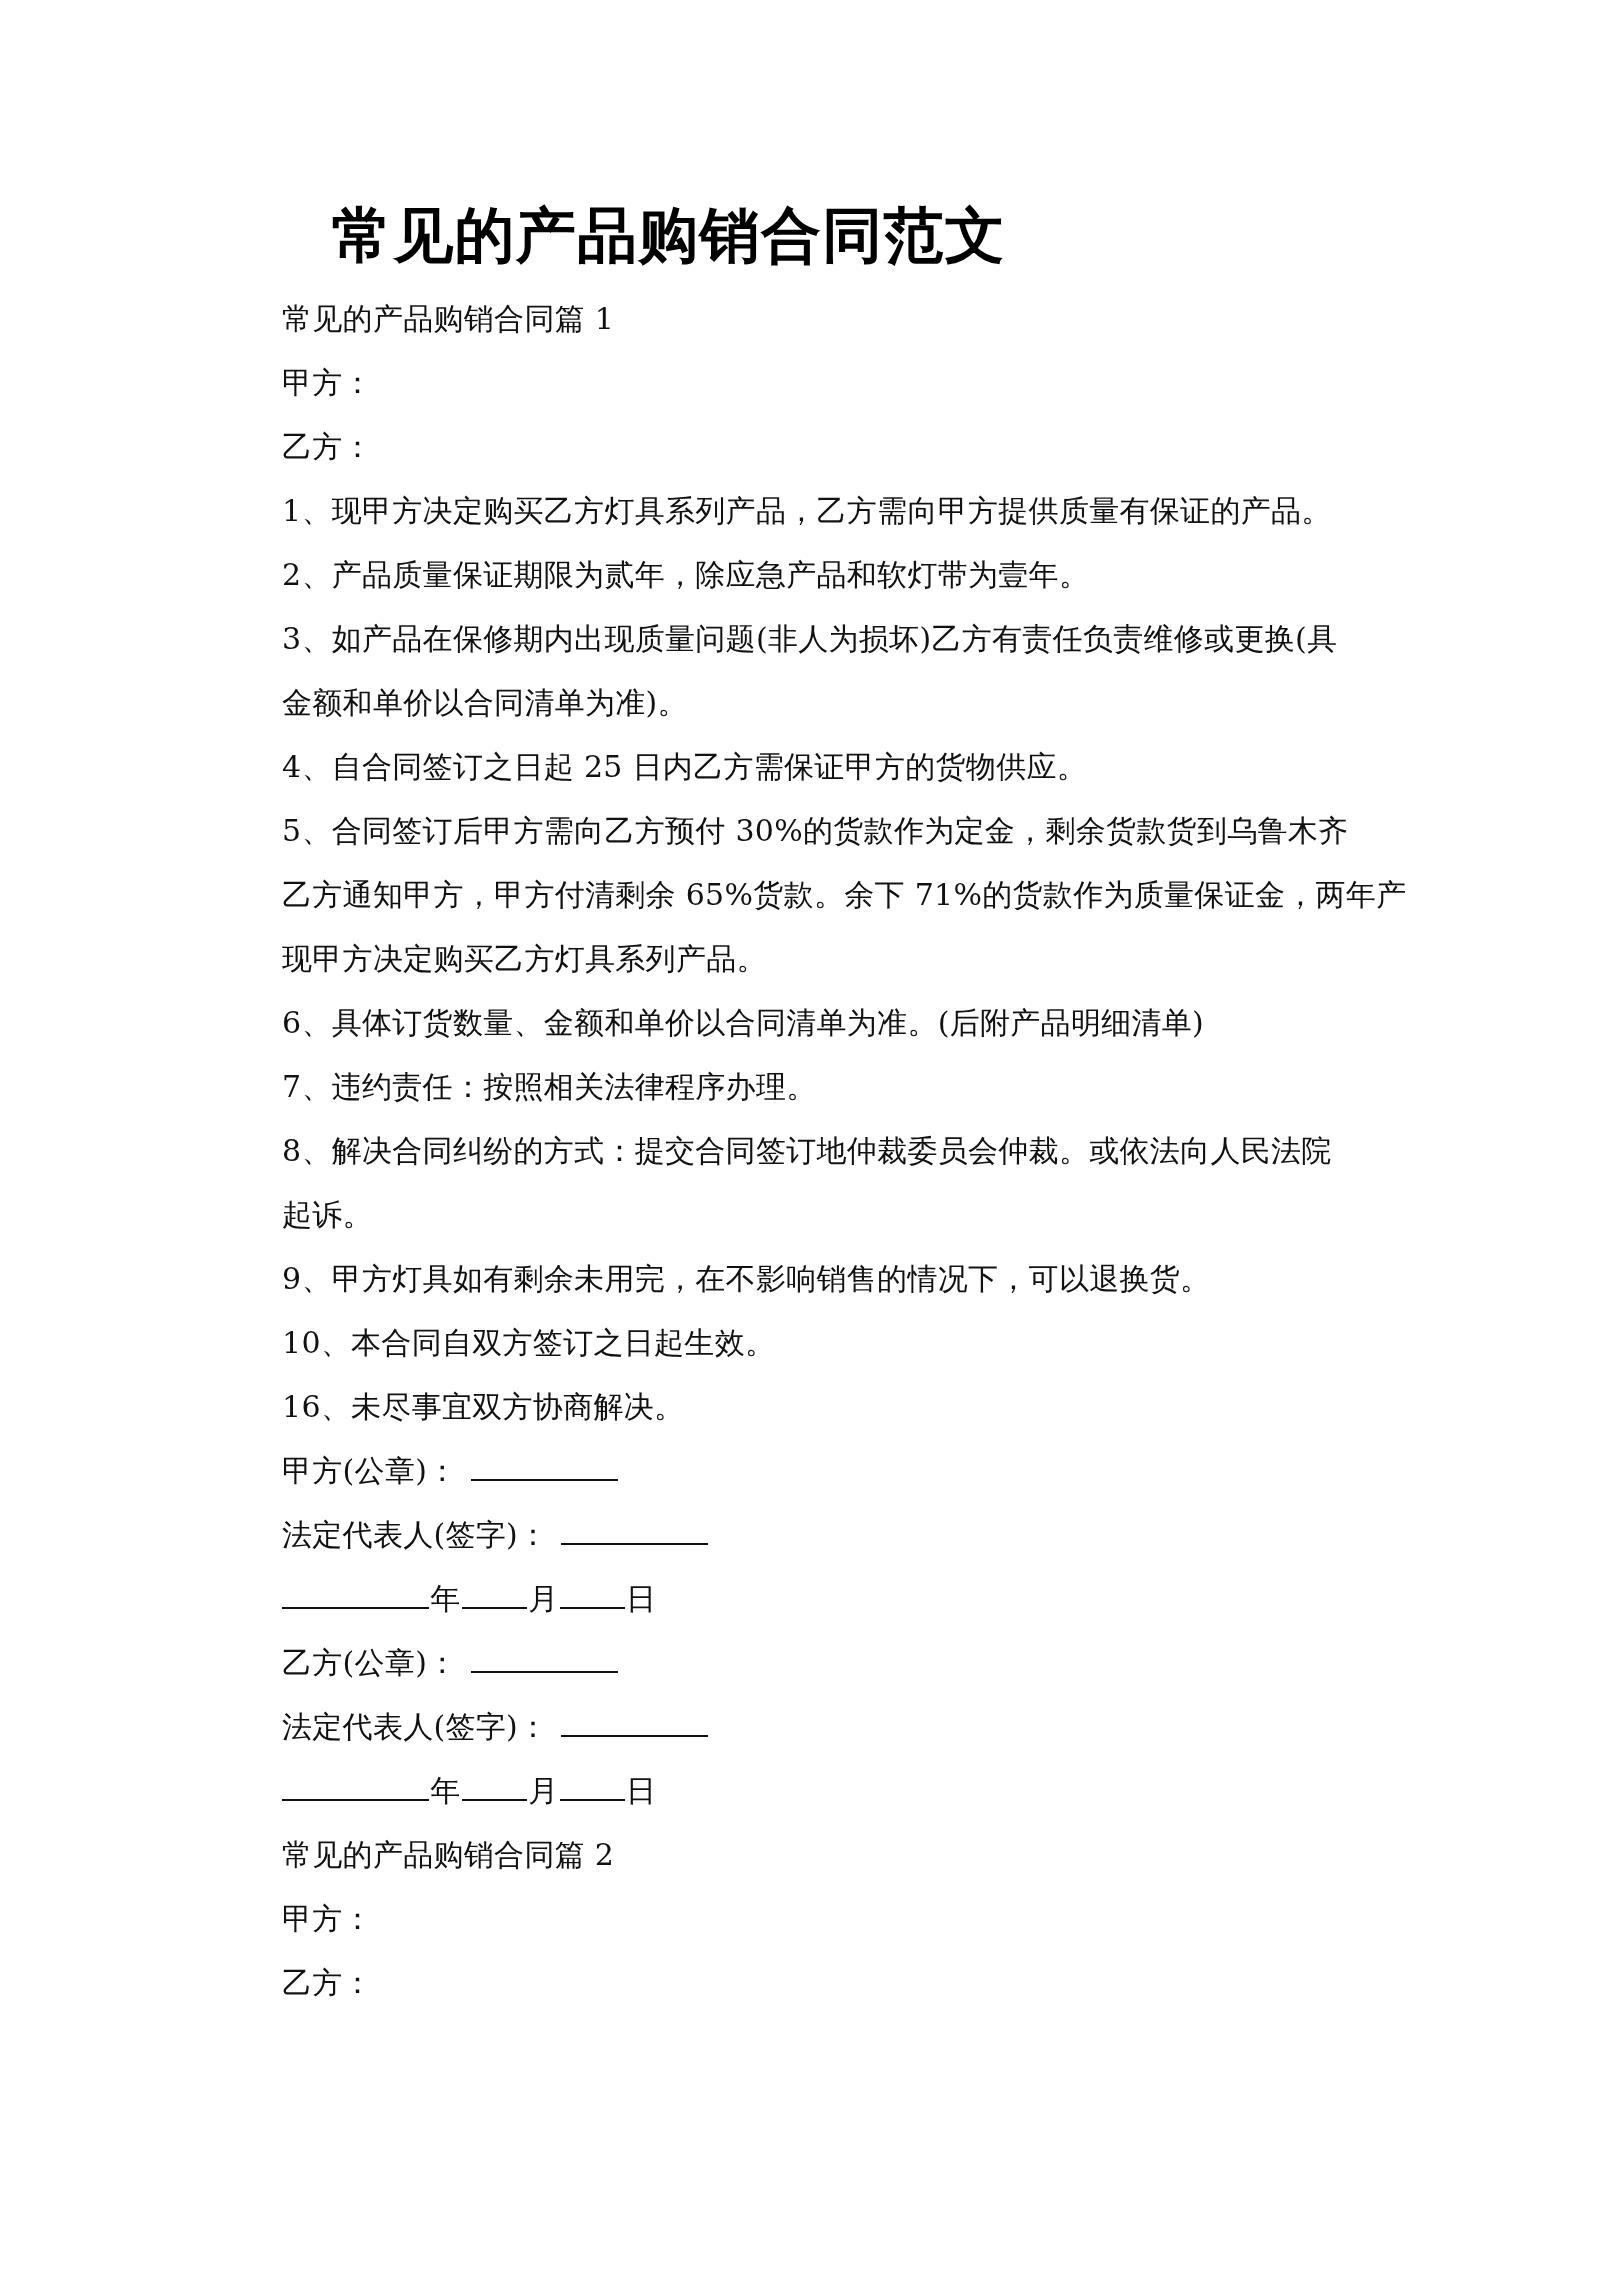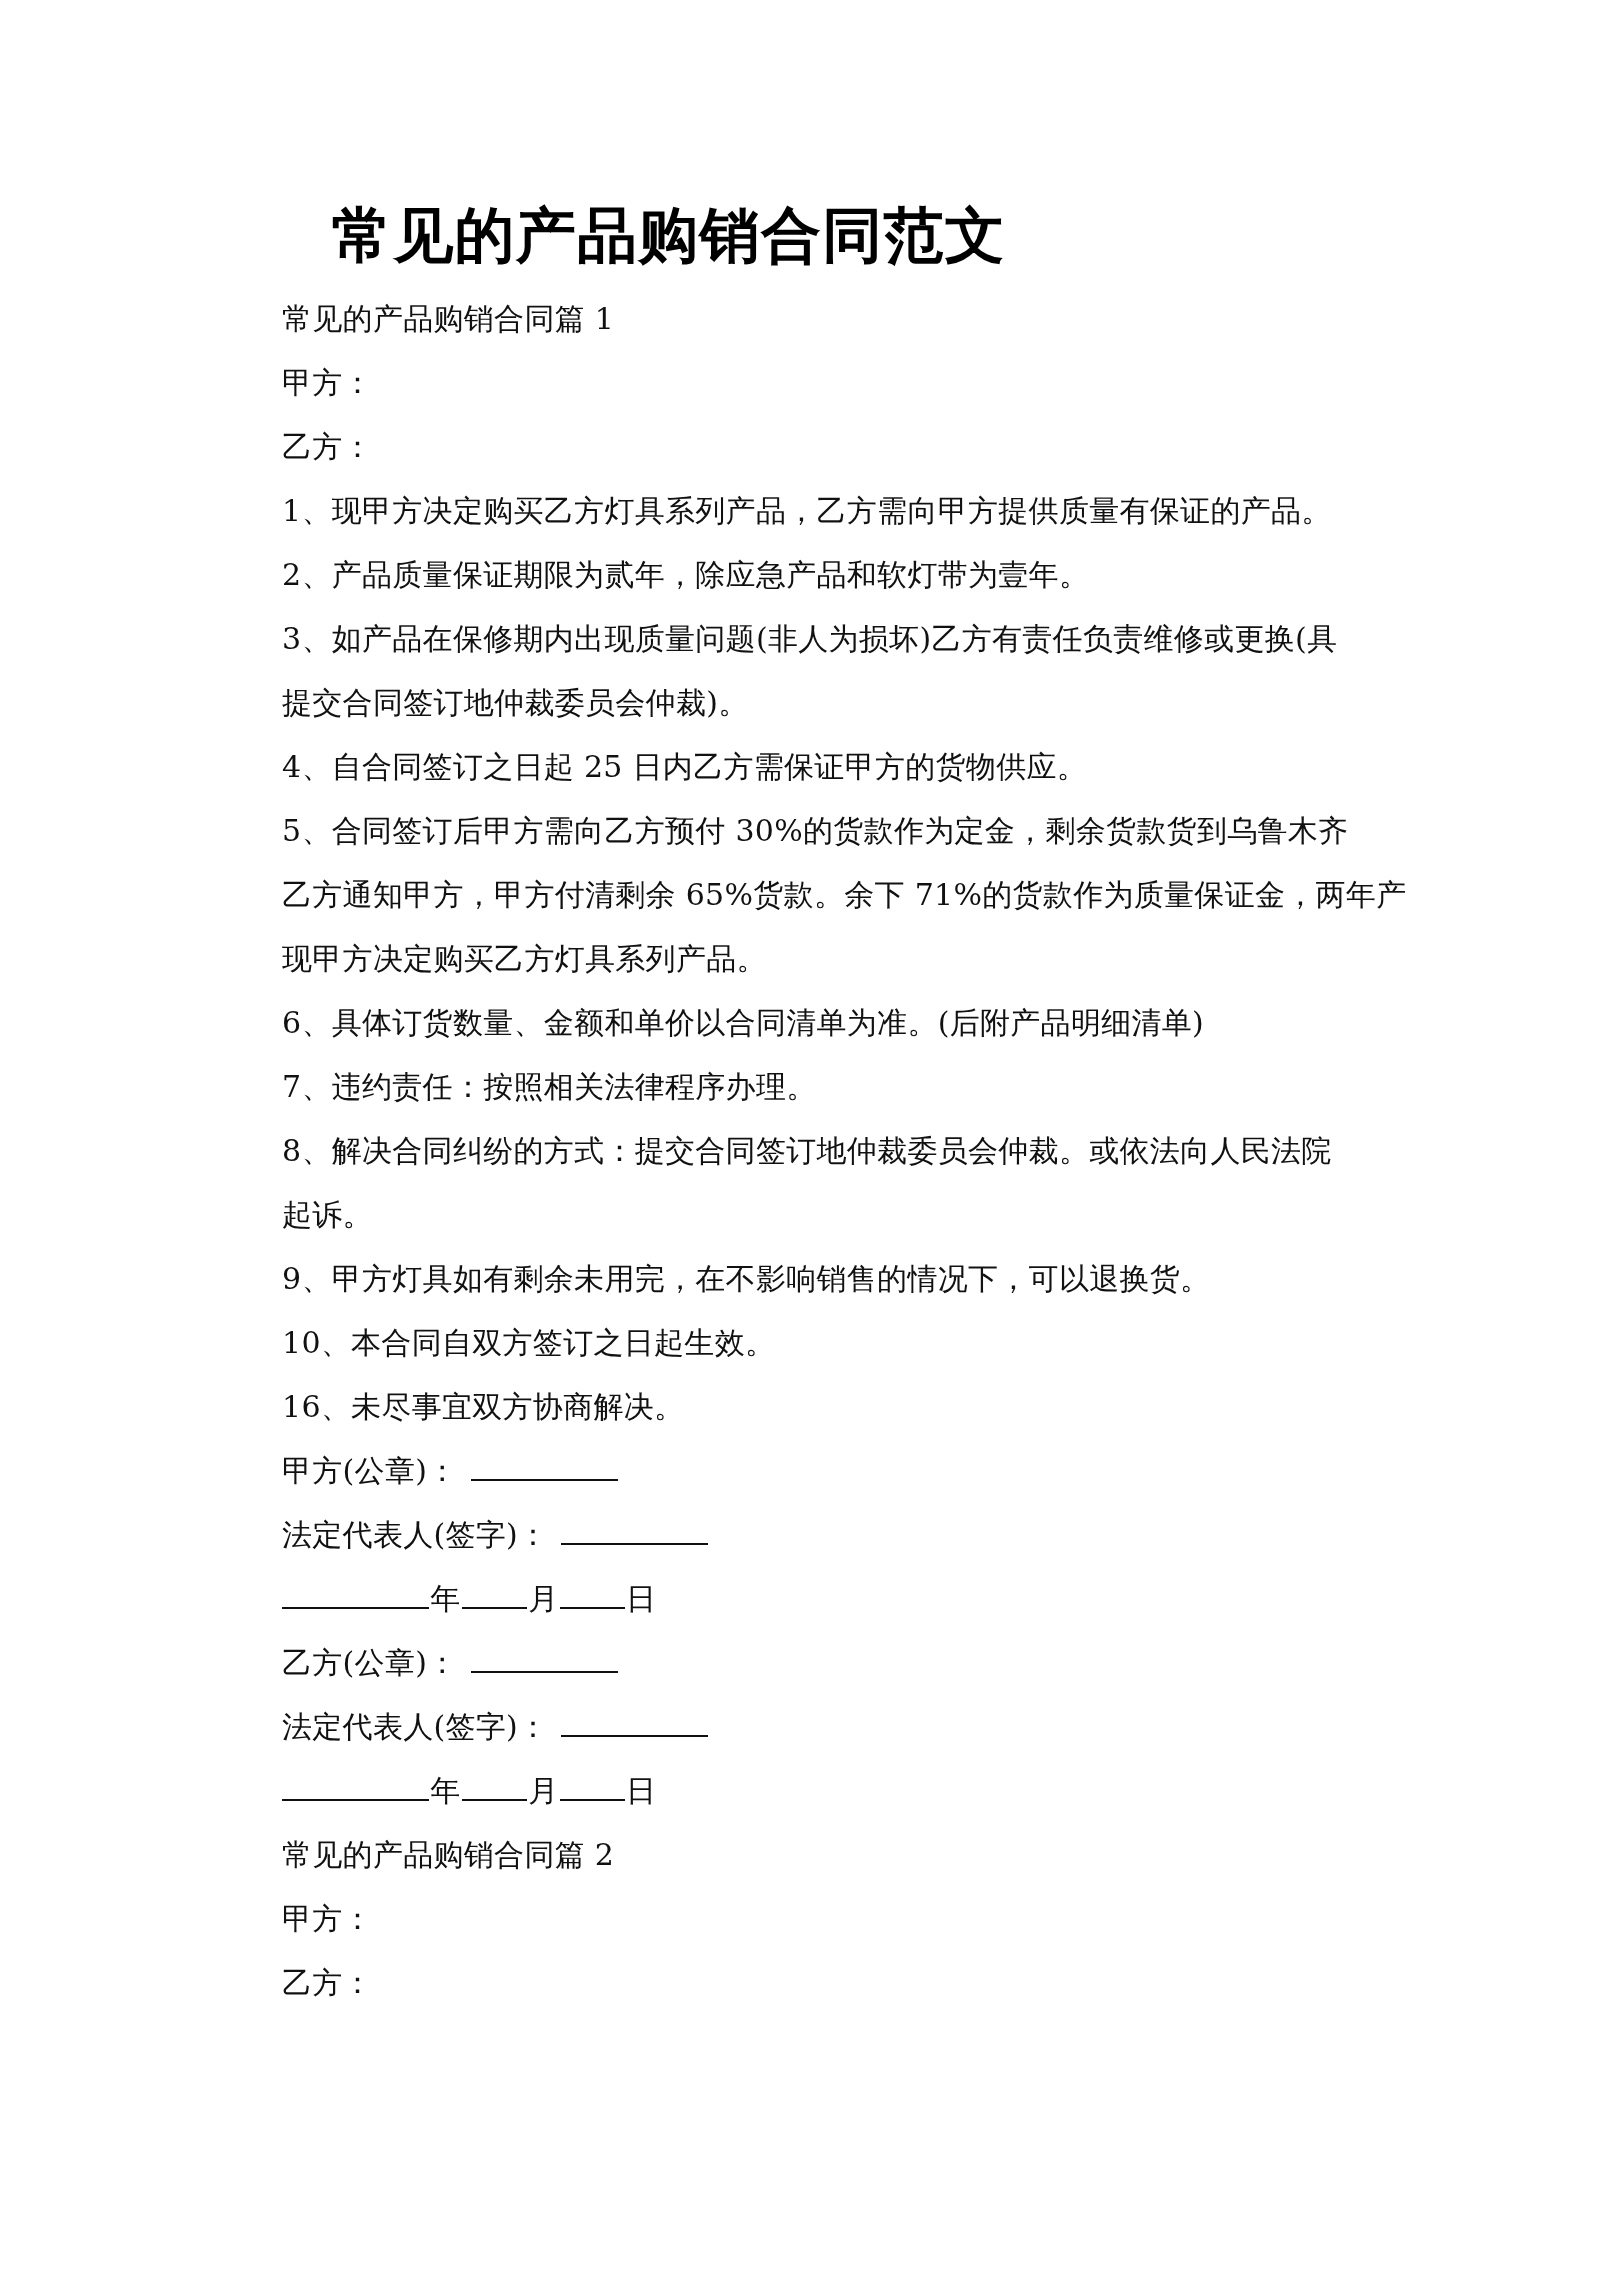--- a/index.html
+++ b/index.html
@@ -70,21 +70,21 @@
 
   <div class="body">
 
     <div class="line">常见的产品购销合同篇 1</div>
     <div class="line">甲方：</div>
     <div class="line">乙方：</div>
 
     <div class="line">1、现甲方决定购买乙方灯具系列产品，乙方需向甲方提供质量有保证的产品。</div>
     <div class="line">2、产品质量保证期限为贰年，除应急产品和软灯带为壹年。</div>
     <div class="line">3、如产品在保修期内出现质量问题(非人为损坏)乙方有责任负责维修或更换(具</div>
-    <div class="line">提交合同签订地仲裁委员会仲裁)。</div>
+    <div class="line">金额和单价以合同清单为准)。</div>
     <div class="line">4、自合同签订之日起 25 日内乙方需保证甲方的货物供应。</div>
     <div class="line">5、合同签订后甲方需向乙方预付 30%的货款作为定金，剩余货款货到乌鲁木齐</div>
     <div class="line">乙方通知甲方，甲方付清剩余 65%货款。余下 71%的货款作为质量保证金，两年产</div>
     <div class="line">现甲方决定购买乙方灯具系列产品。</div>
     <div class="line">6、具体订货数量、金额和单价以合同清单为准。(后附产品明细清单)</div>
     <div class="line">7、违约责任：按照相关法律程序办理。</div>
     <div class="line">8、解决合同纠纷的方式：提交合同签订地仲裁委员会仲裁。或依法向人民法院</div>
     <div class="line">起诉。</div>
     <div class="line">9、甲方灯具如有剩余未用完，在不影响销售的情况下，可以退换货。</div>
     <div class="line">10、本合同自双方签订之日起生效。</div>

